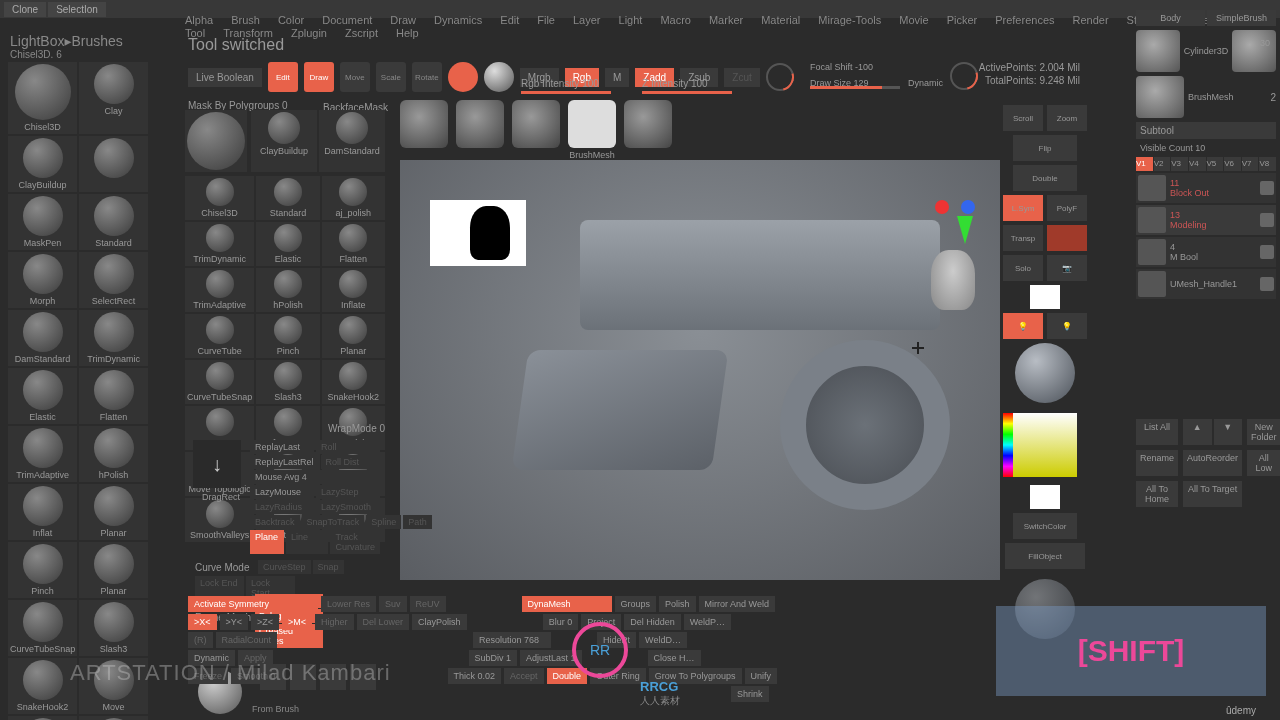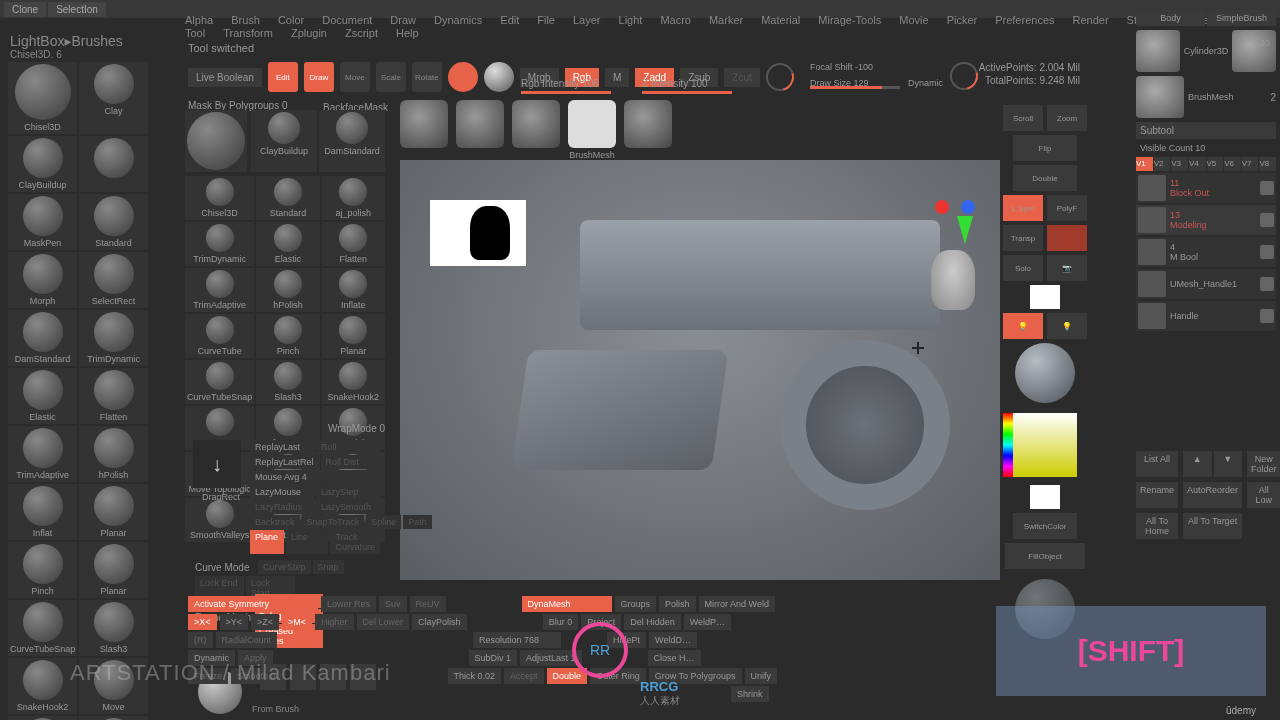--- a/index.html
+++ b/index.html
@@ -6,21 +6,21 @@
 body{background:#2b2b2b;width:1280px;height:720px;overflow:hidden;position:relative}
 .topbar{height:18px;background:#383838;display:flex;align-items:center;padding:0 4px;gap:2px}
 .topbar-left{display:flex;gap:2px}
 .topbar-btn{padding:2px 8px;background:#444;color:#aaa;font-size:10px}
 .topmenu{position:absolute;top:10px;left:185px;right:10px;height:20px;display:flex;gap:18px;align-items:center}
 .topmenu span{color:#888;font-size:11px;cursor:pointer}
 .submenu{position:absolute;top:27px;left:185px;display:flex;gap:18px}
 .submenu span{color:#888;font-size:11px}
 .lightbox{position:absolute;top:33px;left:10px;color:#888;font-size:14px}
 .brushname{position:absolute;top:49px;left:10px;color:#888;font-size:10px}
-.toolswitched{position:absolute;top:42px;left:188px;color:#999;font-size:11px}
+.toolswitched{position:absolute;top:36px;left:188px;color:#999;font-size:16px}
 .toolbar2{position:absolute;top:57px;left:188px;height:40px;display:flex;align-items:center;gap:6px}
 .tb-btn{width:30px;height:30px;background:#3a3a3a;border-radius:3px;display:flex;flex-direction:column;align-items:center;justify-content:center;font-size:8px;color:#888}
 .tb-btn.active{background:#e8624a;color:#fff}
 .tb-label{padding:4px 8px;background:#3a3a3a;font-size:10px}
 .tb-label.orange{background:#e8624a;color:#fff}
 .tb-wrap{display:flex;flex-direction:column;gap:2px}
 .mask-line{position:absolute;top:100px;left:188px;color:#999;font-size:10px}
 .backface{position:absolute;top:102px;left:323px;color:#999;font-size:10px}
 .leftcol{position:absolute;top:62px;left:8px;width:140px}
 .brushgrid{display:grid;grid-template-columns:1fr 1fr;gap:2px}
@@ -545,25 +545,20 @@
       <div class="subtool-item">
         <div class="st-thumb"></div>
         <div class="st-name">4<br>M Bool</div>
         <div class="st-eye"></div>
       </div>
       <div class="subtool-item">
         <div class="st-thumb"></div>
         <div class="st-name">UMesh_Handle1</div>
         <div class="st-eye"></div>
       </div>
-      <div class="subtool-item">
-        <div class="st-thumb"></div>
-        <div class="st-name">Handle</div>
-        <div class="st-eye"></div>
-      </div>
     </div>
   <div class="rp-btns" style="margin-top:120px">
     <div class="rp-btn">List All</div>
     <div style="display:flex;gap:2px">
         <div class="rp-btn" style="flex:1">▲</div>
         <div class="rp-btn" style="flex:1">▼</div>
       </div>
     <div class="rp-btn">New Folder</div>
     <div style="display:flex;gap:2px">
         <div class="rp-btn" style="flex:1">↗</div>
@@ -664,21 +659,21 @@
     <div style="width:70px"></div>
     <div class="bb-btn">Blur 0</div>
     <div class="bb-btn">Project</div>
     <div class="bb-btn">Del Hidden</div>
     <div class="bb-btn">WeldP…</div>
   </div>
   <div class="bb-line">
     <div class="bb-btn dim">(R)</div>
     <div class="bb-btn dim">RadialCount</div>
     <div style="width:190px"></div>
-    <div class="bb-btn" style="width:88px">Resolution 768</div>
+    <div class="bb-btn" style="width:78px">Resolution 768</div>
     <div style="width:40px"></div>
     <div class="bb-btn">HidePt</div>
     <div class="bb-btn">WeldD…</div>
   </div>
   <div class="bb-line">
     <div class="bb-btn">Dynamic</div>
     <div class="bb-btn dim">Apply</div>
     <div style="width:190px"></div>
     <div class="bb-btn">SubDiv 1</div>
     <div class="bb-btn">AdjustLast 1</div>

